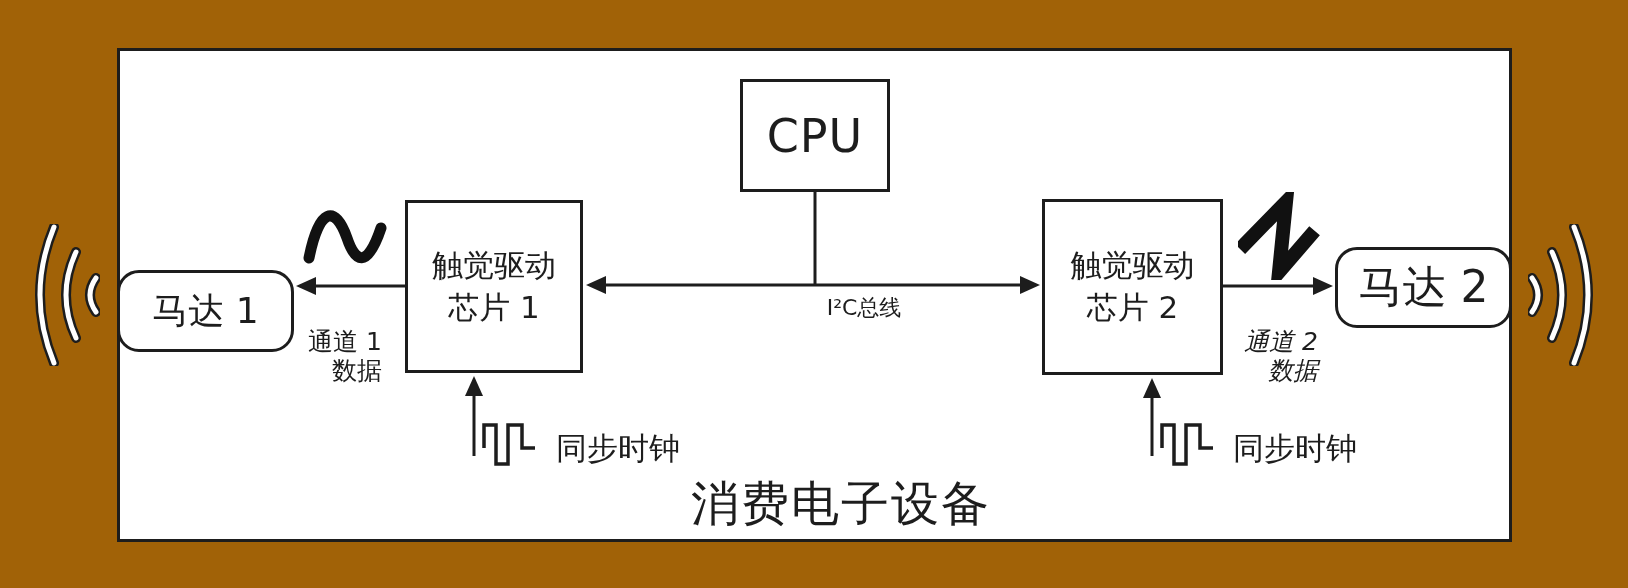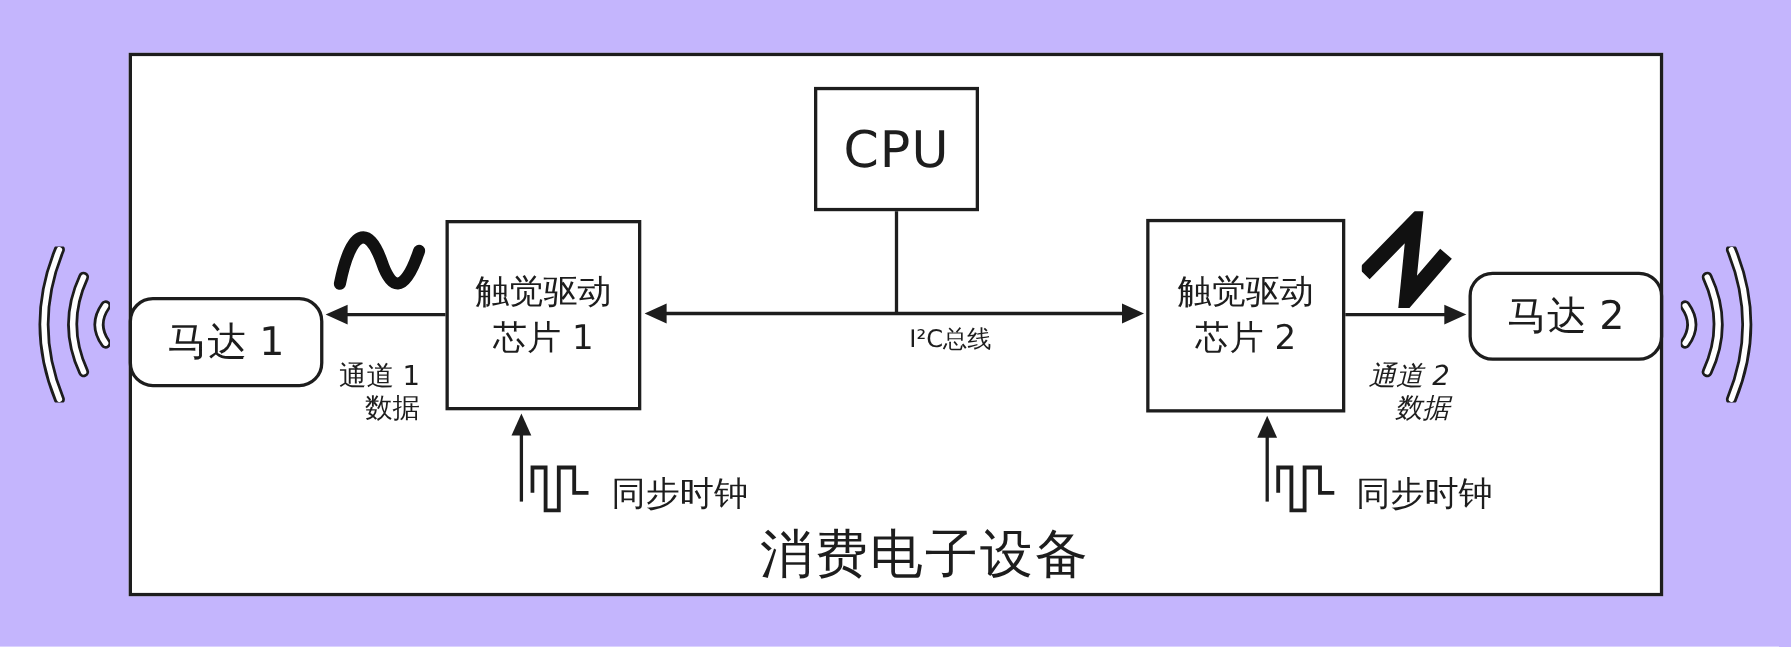--- a/index.html
+++ b/index.html
@@ -5,21 +5,21 @@
   * { margin: 0; padding: 0; box-sizing: border-box; }
   html, body { background: #ffffff; }
   body {
     font-family: "DejaVu Sans", "Liberation Sans", sans-serif;
     color: #1d1d1d;
   }
   .stage {
     position: relative;
     width: 1628px;
     height: 588px;
-    background: #c4b5fd;
+    background: #a16207;
     overflow: hidden;
   }
   .device-box {
     position: absolute;
     left: 117px; top: 48px;
     width: 1395px; height: 494px;
     border: 3px solid #1d1d1d;
     background: #ffffff;
   }
   .node {
@@ -55,21 +55,21 @@
     left: 117px; top: 246px;
     width: 177px; height: 82px;
     border-radius: 22px;
     font-size: 36px;
     margin-top: 24px;
   }
   .motor2-box {
     left: 1335px; top: 247px;
     width: 177px; height: 81px;
     border-radius: 22px;
-    font-size: 36px;
+    font-size: 44px;
   }
   .lbl {
     position: absolute;
     color: #1d1d1d;
     white-space: nowrap;
     z-index: 2;
   }
   .bus-label {
     left: 864px; top: 293px;
     transform: translateX(-50%);

